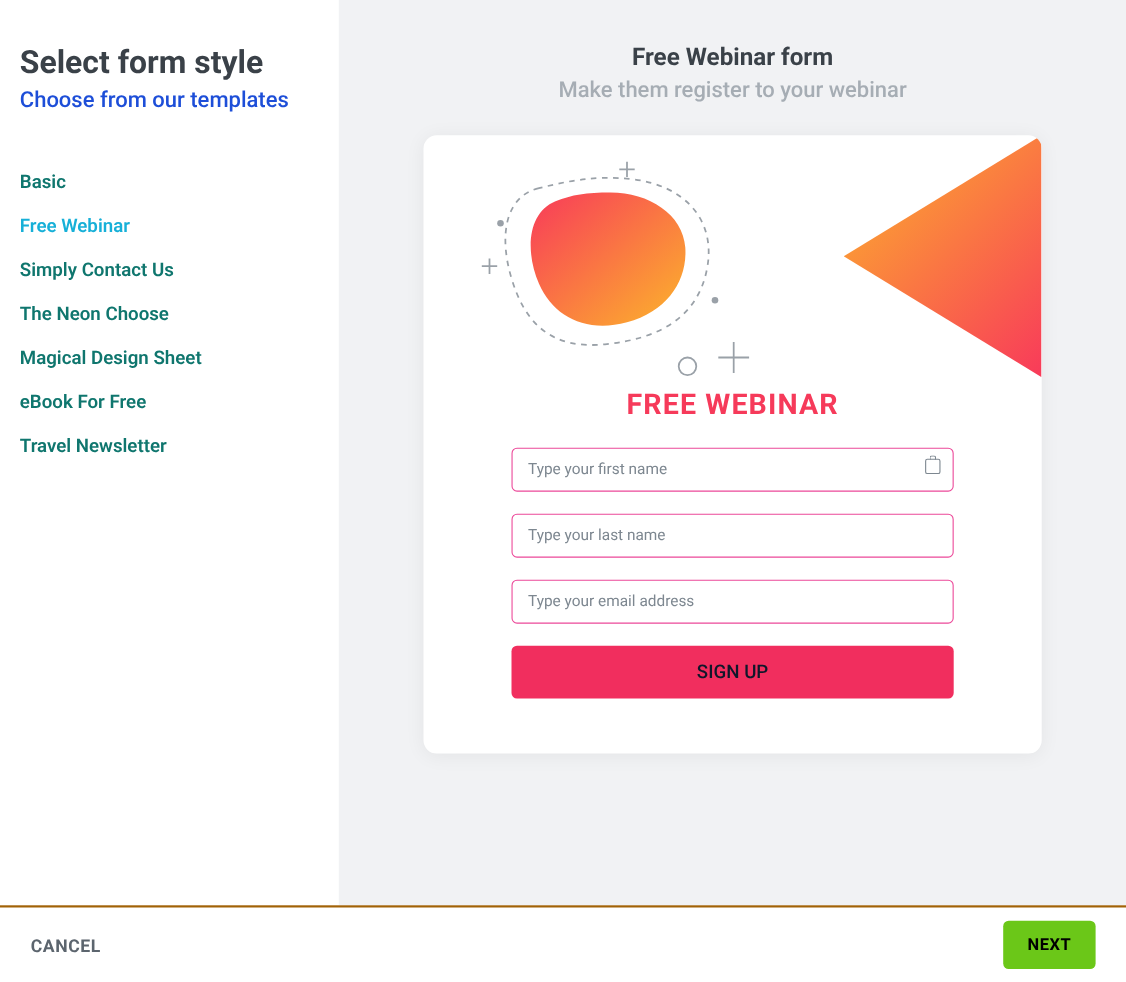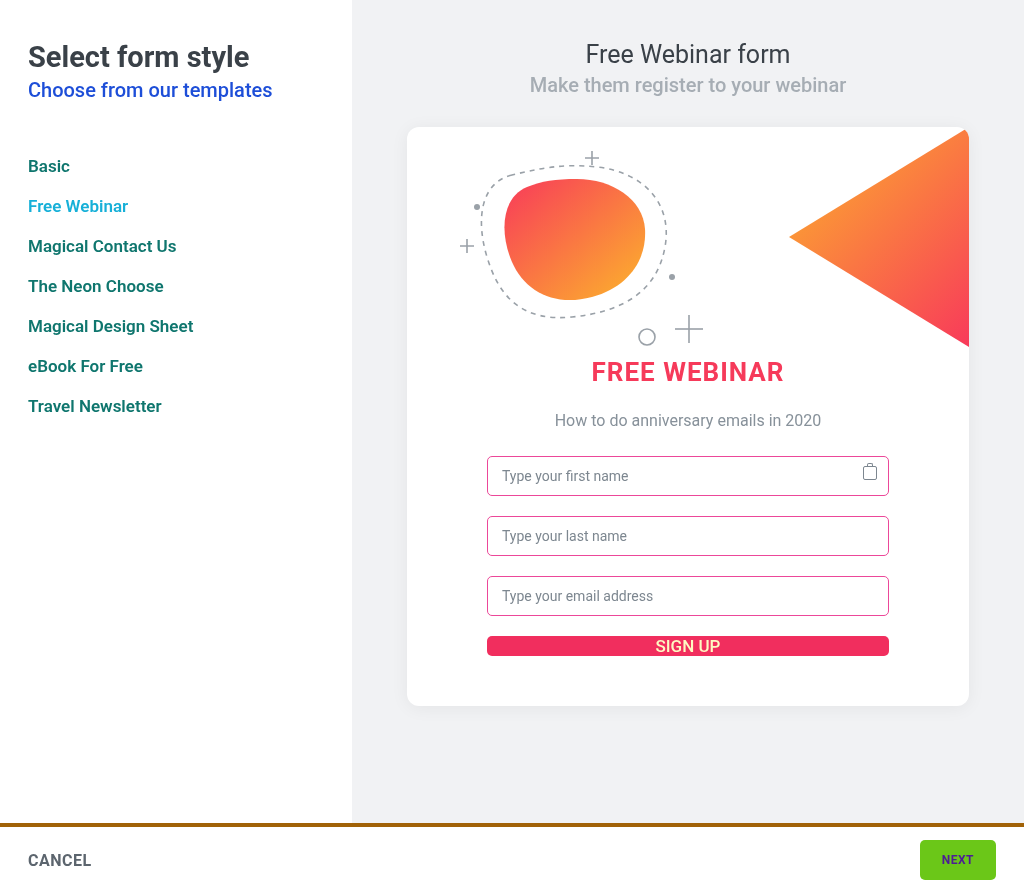--- a/index.html
+++ b/index.html
@@ -15,23 +15,23 @@
       display: flex;
       flex-direction: column;
       overflow: hidden;
     }
     .main-content {
       display: flex;
       flex: 1;
       overflow: hidden;
     }
     .sidebar {
-      width: 352px;
-      background: #fff;
-      padding: 40px 28px;
+      width: 308px;
+      background: #fff;
+      padding: 40px 18px;
     }
     .sidebar-title {
       font-size: 29px;
       font-weight: 700;
       color: #3a4148;
       margin-bottom: 4px;
     }
     .sidebar-subtitle {
       font-size: 20px;
       font-weight: 500;
@@ -53,22 +53,22 @@
     }
     .preview-area {
       flex: 1;
       background: #f1f2f4;
       padding: 40px 20px 20px 20px;
       display: flex;
       flex-direction: column;
       align-items: center;
     }
     .preview-title {
-      font-size: 25px;
-      font-weight: 400;
+      font-size: 22px;
+      font-weight: 700;
       color: #3a4148;
       margin-bottom: 4px;
       text-align: center;
     }
     .preview-subtitle {
       font-size: 20px;
       font-weight: 500;
       color: #a6adb4;
       margin-bottom: 30px;
       text-align: center;
@@ -135,53 +135,54 @@
       color: #555;
       margin-bottom: 20px;
       outline: none;
       background: #fff;
     }
     .form-input::placeholder {
       color: #7d8790;
     }
     .signup-btn {
       width: 100%;
+      padding: 14px;
       background: #f12e5e;
-      color: #fef9c3;
+      color: #0f172a;
       border: none;
       border-radius: 5px;
       font-size: 17px;
       font-weight: 500;
       cursor: pointer;
     }
     .bottom-bar {
       height: 70px;
       background: #fff;
-      border-top: 4px solid #a16207;
+      border-top: 2px solid #a16207;
       display: flex;
       align-items: center;
       justify-content: space-between;
       padding: 0 28px;
     }
     .cancel-btn {
       font-size: 16px;
       font-weight: 700;
       color: #5c656e;
       background: none;
       border: none;
       cursor: pointer;
       letter-spacing: 0.5px;
     }
     .next-btn {
       background: #6bc718;
-      color: #4c1d95;
+      color: #000000;
       border: none;
       border-radius: 5px;
       padding: 13px 22px;
-      font-size: 12px;
+      font-size: 15px;
       font-weight: 700;
       cursor: pointer;
       letter-spacing: 0.5px;
     }
     .input-wrap {
       position: relative;
     }
     .input-icon {
       position: absolute;
       right: 12px;
@@ -206,21 +207,21 @@
 </head>
 <body>
 
 <div class="main-content">
   <aside class="sidebar">
     <h1 class="sidebar-title">Select form style</h1>
     <p class="sidebar-subtitle">Choose from our templates</p>
     <ul class="template-list">
       <li class="template-item">Basic</li>
       <li class="template-item active">Free Webinar</li>
-      <li class="template-item">Magical Contact Us</li>
+      <li class="template-item">Simply Contact Us</li>
       <li class="template-item">The Neon Choose</li>
       <li class="template-item">Magical Design Sheet</li>
       <li class="template-item">eBook For Free</li>
       <li class="template-item">Travel Newsletter</li>
     </ul>
   </aside>
 
   <section class="preview-area">
     <h2 class="preview-title">Free Webinar form</h2>
     <p class="preview-subtitle">Make them register to your webinar</p>
@@ -251,21 +252,20 @@
                 <line x1="13" y1="99" x2="27" y2="99"></line>
               <line x1="242" y1="168" x2="242" y2="196"></line>
                 <line x1="228" y1="182" x2="256" y2="182"></line>
             </g>
           </svg>
         </div>
       </div>
 
       <div class="form-body">
         <h3 class="form-title">FREE WEBINAR</h3>
-        <p class="form-desc">How to do anniversary emails in 2020</p>
 
         <div class="input-wrap">
           <input type="text" class="form-input" placeholder="Type your first name" style="">
           <span class="input-icon"></span>
         </div>
         <input type="text" class="form-input" placeholder="Type your last name" style="">
         <input type="text" class="form-input" placeholder="Type your email address" style="">
         <button class="signup-btn">SIGN UP</button>
       </div>
     </div>

